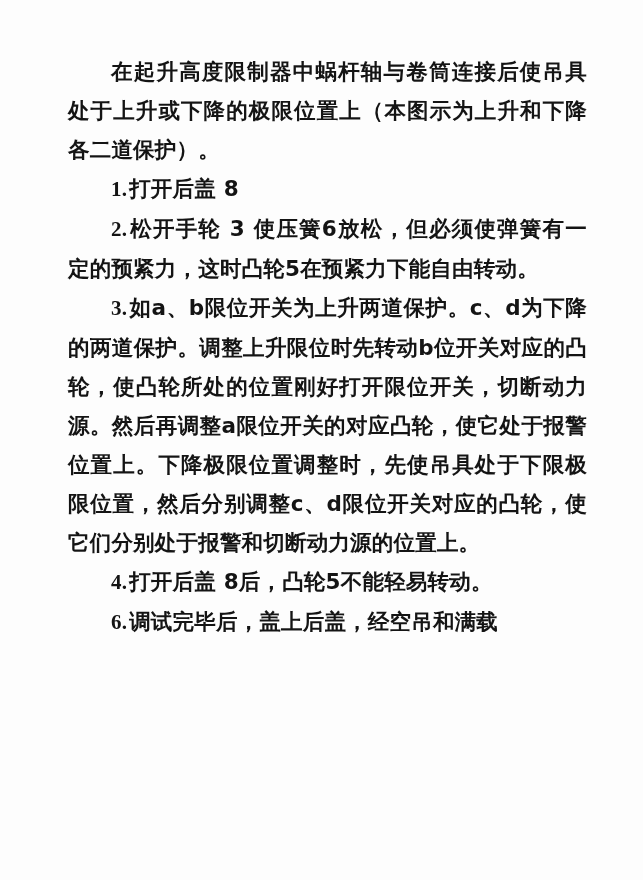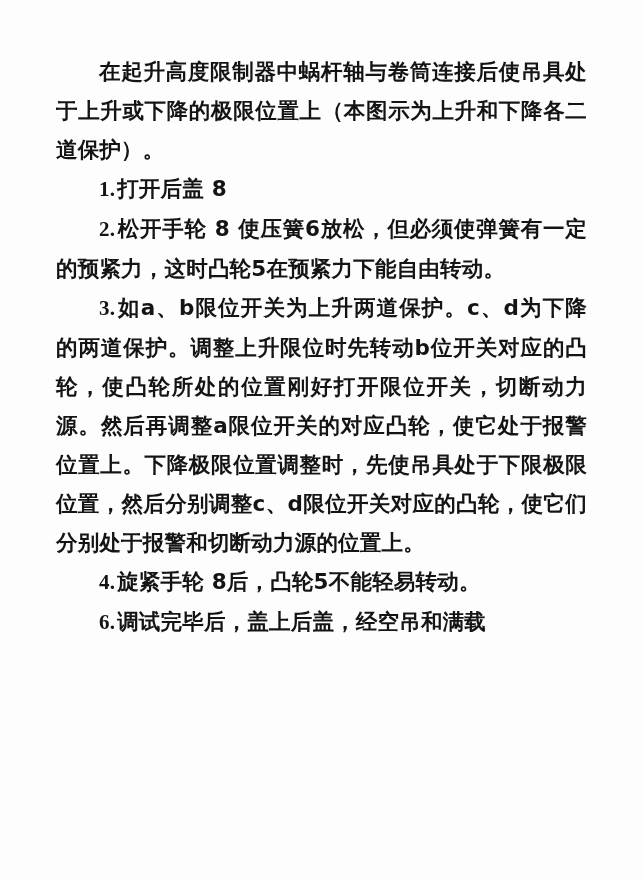--- a/index.html
+++ b/index.html
@@ -24,21 +24,21 @@
   .doc-body {
     font-size: 21.5px;
     line-height: 39px;
     color: #141414;
     letter-spacing: 0.2px;
     text-align: justify;
     text-justify: inter-ideograph;
     font-weight: 600;
   }
   .para {
-    margin: 0 0 0 0;
+    margin: 0 0 0 12px;
     text-indent: 2em;
   }
   .para.numbered {
     text-indent: 2em;
   }
   .num {
     font-family: "Liberation Serif", serif;
     font-weight: 700;
     font-size: 21px;
     padding-right: 2px;
@@ -50,29 +50,29 @@
 <div class="page">
   <div class="doc-body">
 
     <p class="para">在起升高度限制器中蜗杆轴与卷筒连接后使吊具处于上升或下降的极限位置上（本图示为上升和下降各二道保护）。</p>
 
     <p class="para numbered">
       <span class="num">1.</span><span>打开后盖 8</span>
     </p>
 
     <p class="para numbered">
-      <span class="num">2.</span><span>松开手轮 8 使压簧6放松，但必须使弹簧有一定的预紧力，这时凸轮5在预紧力下能自由转动。</span>
+      <span class="num">2.</span><span>松开手轮 3 使压簧6放松，但必须使弹簧有一定的预紧力，这时凸轮5在预紧力下能自由转动。</span>
     </p>
 
     <p class="para numbered">
       <span class="num">3.</span><span>如a、b限位开关为上升两道保护。c、d为下降的两道保护。调整上升限位时先转动b位开关对应的凸轮，使凸轮所处的位置刚好打开限位开关，切断动力源。然后再调整a限位开关的对应凸轮，使它处于报警位置上。下降极限位置调整时，先使吊具处于下限极限位置，然后分别调整c、d限位开关对应的凸轮，使它们分别处于报警和切断动力源的位置上。</span>
     </p>
 
     <p class="para numbered">
-      <span class="num">4.</span><span>旋紧手轮 8后，凸轮5不能轻易转动。</span>
+      <span class="num">4.</span><span>打开后盖 8后，凸轮5不能轻易转动。</span>
     </p>
 
 
     <p class="para numbered">
       <span class="num">6.</span><span>调试完毕后，盖上后盖，经空吊和满载</span>
     </p>
 
   </div>
 </div>
 

